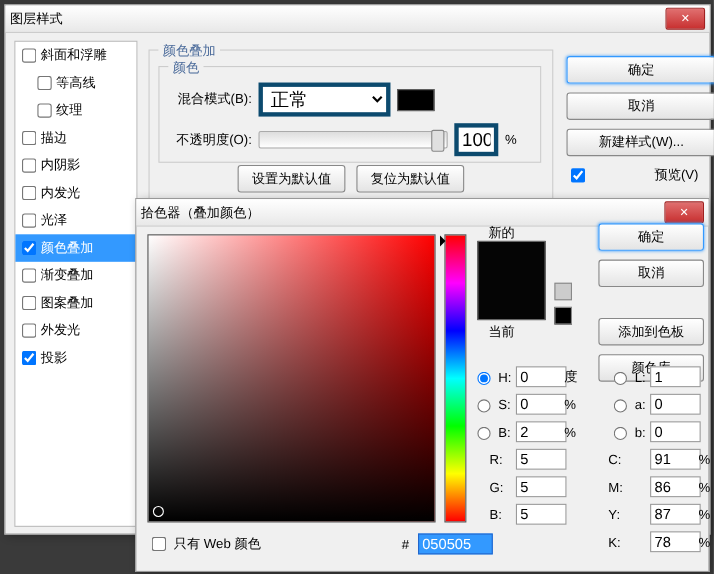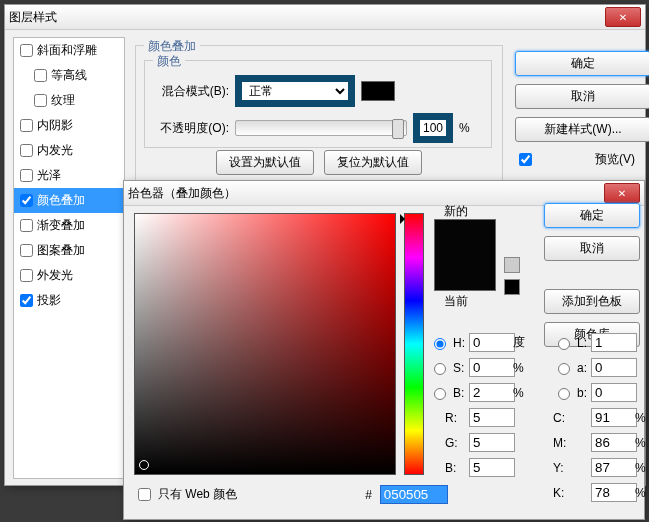--- a/index.html
+++ b/index.html
@@ -9,21 +9,21 @@
 .styles-panel{position:absolute;left:8px;top:32px;width:110px;height:440px;border:1px solid #bbb;background:#fff}
 .styles-header{background:#eee;padding:4px 6px;border-bottom:1px solid #ccc}
 .styles-item{padding:4px 6px;display:flex;align-items:center;gap:4px;cursor:pointer}
 .styles-item.sel{background:#3399ff;color:#fff}
 .styles-item input[type=checkbox]{margin:0}
 .indent{padding-left:20px}
 .fieldset{position:absolute;border:1px solid #ccc;padding:8px}
 .fieldset-title{position:absolute;top:-8px;left:8px;background:#f0f0f0;padding:0 4px;color:#4a6a9a}
 .row{display:flex;align-items:center;gap:6px;margin:6px 0}
 .lbl{width:76px;text-align:right}
-select,input[type=text]{border:7px solid #0c4a6e;background:#fff;font-size:12px;padding:1px 3px;box-sizing:border-box}
+select,input[type=text]{border:4px solid #0c4a6e;background:#fff;font-size:17px;padding:1px 3px;box-sizing:border-box}
 .color-swatch{width:32px;height:18px;background:#000;border:1px solid #666;display:inline-block}
 .slider{height:14px;width:170px;background:linear-gradient(#ddd,#fff);border:1px solid #aaa;position:relative;border-radius:2px}
 .slider-thumb{position:absolute;right:2px;top:-2px;width:10px;height:18px;background:#e0e0e0;border:1px solid #888;border-radius:2px}
 .btn{background:linear-gradient(#fff,#e4e4e4);border:1px solid #888;border-radius:3px;padding:3px 12px;cursor:pointer;min-width:70px;text-align:center}
 .btn-primary{border:1px solid #3399ff;box-shadow:0 0 3px #3399ff}
 .right-buttons{position:absolute;right:10px;top:46px;display:flex;flex-direction:column;gap:8px;width:120px}
 .right-buttons .btn{min-width:110px}
 .picker-body{position:absolute;left:10px;top:32px;right:10px;bottom:10px}
 .sv-field{position:absolute;left:0;top:0;width:260px;height:260px;background:linear-gradient(to top,#000,transparent),linear-gradient(to right,#fff,#f00);border:1px solid #555}
 .sv-cursor{position:absolute;left:4px;bottom:4px;width:8px;height:8px;border:1px solid #fff;border-radius:50%}
@@ -59,20 +59,24 @@
         <div class="styles-item indent">
           <input type="checkbox" style="">
           <span>等高线</span>
         </div>
         <div class="styles-item indent">
           <input type="checkbox" style="">
           <span>纹理</span>
         </div>
         <div class="styles-item">
           <input type="checkbox" style="">
+          <span>描边</span>
+        </div>
+        <div class="styles-item">
+          <input type="checkbox" style="">
           <span>内阴影</span>
         </div>
         <div class="styles-item">
           <input type="checkbox" style="">
           <span>内发光</span>
         </div>
         <div class="styles-item">
           <input type="checkbox" style="">
           <span>光泽</span>
         </div>

